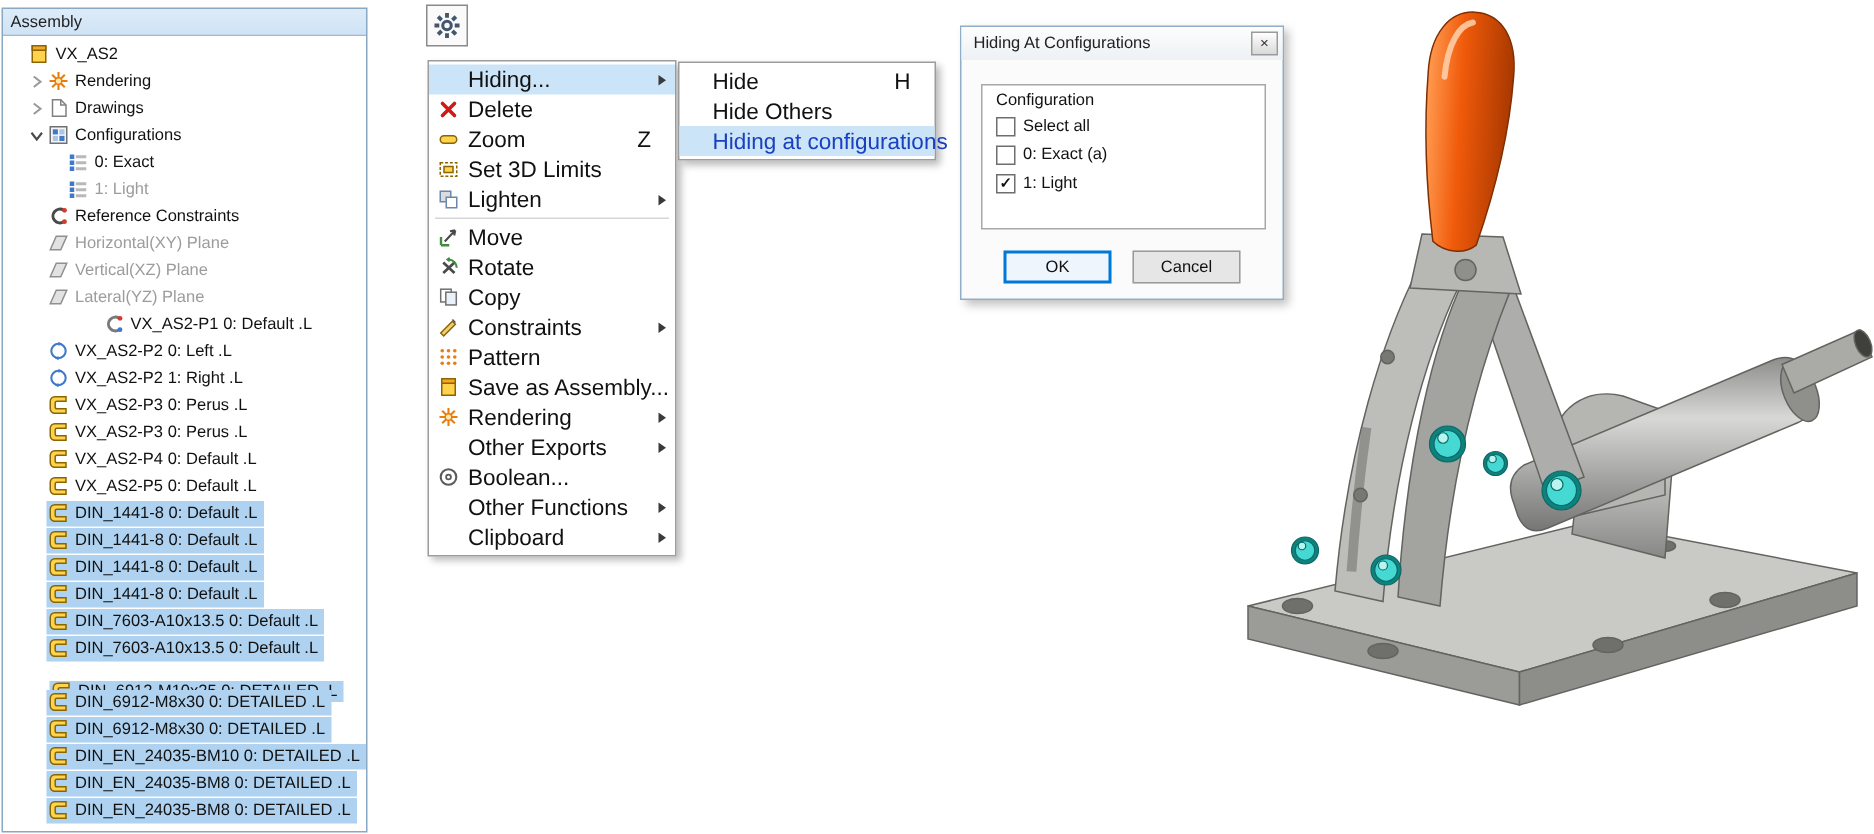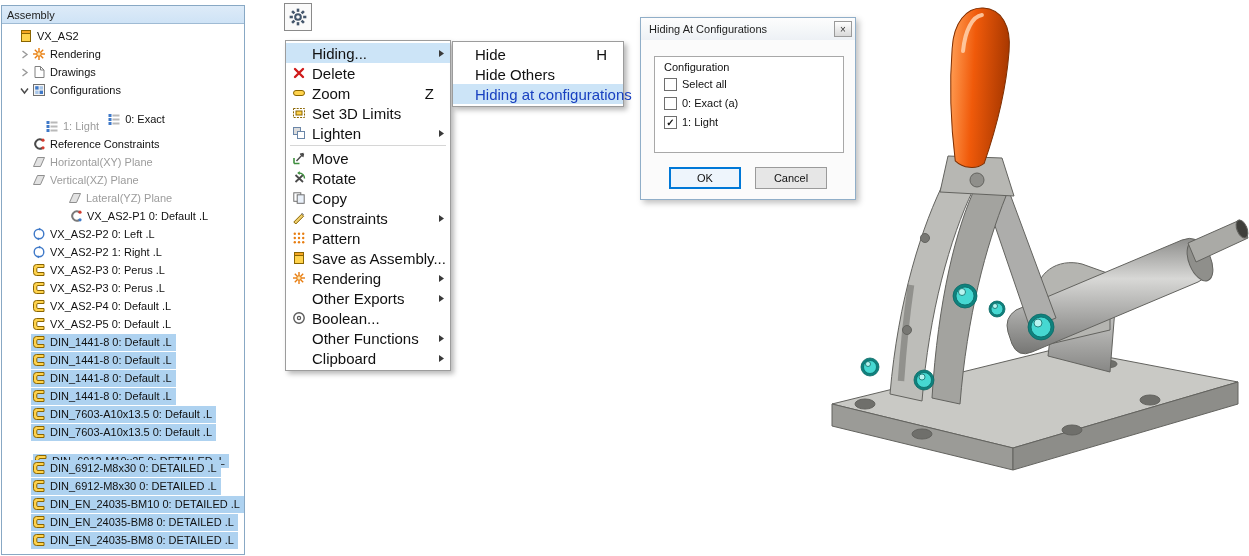--- a/index.html
+++ b/index.html
@@ -133,21 +133,21 @@
               <rect x="1.5" y="1.5" width="11" height="11" fill="#f4f4f4" stroke="#707070"></rect>
               <rect x="3.2" y="3.2" width="3.4" height="3.4" fill="#3f79c8"></rect>
               <rect x="7.6" y="3.2" width="3.4" height="3.4" fill="#a9c6e8"></rect>
               <rect x="3.2" y="7.6" width="3.4" height="3.4" fill="#a9c6e8"></rect>
               <rect x="7.6" y="7.6" width="3.4" height="3.4" fill="#3f79c8"></rect>
             </svg>
           </span>
           <span>Configurations</span>
         </span>
       </div>
-      <div class="tree-row" style="padding-left: 29px; flex-direction: column;">
+      <div class="tree-row" style="padding-left: 29px;">
         <span class="expander"></span>
         <span class="row-body">
           <span class="ticon">
             <svg width="14" height="14" viewBox="0 0 14 14">
               <rect x="1.5" y="2" width="3" height="3" fill="#3f79c8"></rect>
               <rect x="5.5" y="2.5" width="7" height="2" fill="#b9b9b9"></rect>
               <rect x="1.5" y="6" width="3" height="3" fill="#3f79c8"></rect>
               <rect x="5.5" y="6.5" width="7" height="2" fill="#b9b9b9"></rect>
               <rect x="1.5" y="10" width="3" height="3" fill="#3f79c8"></rect>
               <rect x="5.5" y="10.5" width="7" height="2" fill="#b9b9b9"></rect>
@@ -200,21 +200,21 @@
         <span class="expander"></span>
         <span class="row-body">
           <span class="ticon">
             <svg width="14" height="14" viewBox="0 0 14 14">
               <path d="M1.5 11.5 L5.5 2.5 H12.5 L8.5 11.5 Z" fill="#e2e2e2" stroke="#8f8f8f"></path>
             </svg>
           </span>
           <span>Vertical(XZ) Plane</span>
         </span>
       </div>
-      <div class="tree-row gray" style="padding-left: 16px; gap: 36px;">
+      <div class="tree-row gray" style="padding-left: 16px;">
         <span class="expander"></span>
         <span class="row-body">
           <span class="ticon">
             <svg width="14" height="14" viewBox="0 0 14 14">
               <path d="M1.5 11.5 L5.5 2.5 H12.5 L8.5 11.5 Z" fill="#e2e2e2" stroke="#8f8f8f"></path>
             </svg>
           </span>
           <span>Lateral(YZ) Plane</span>
         </span>
       </div>

